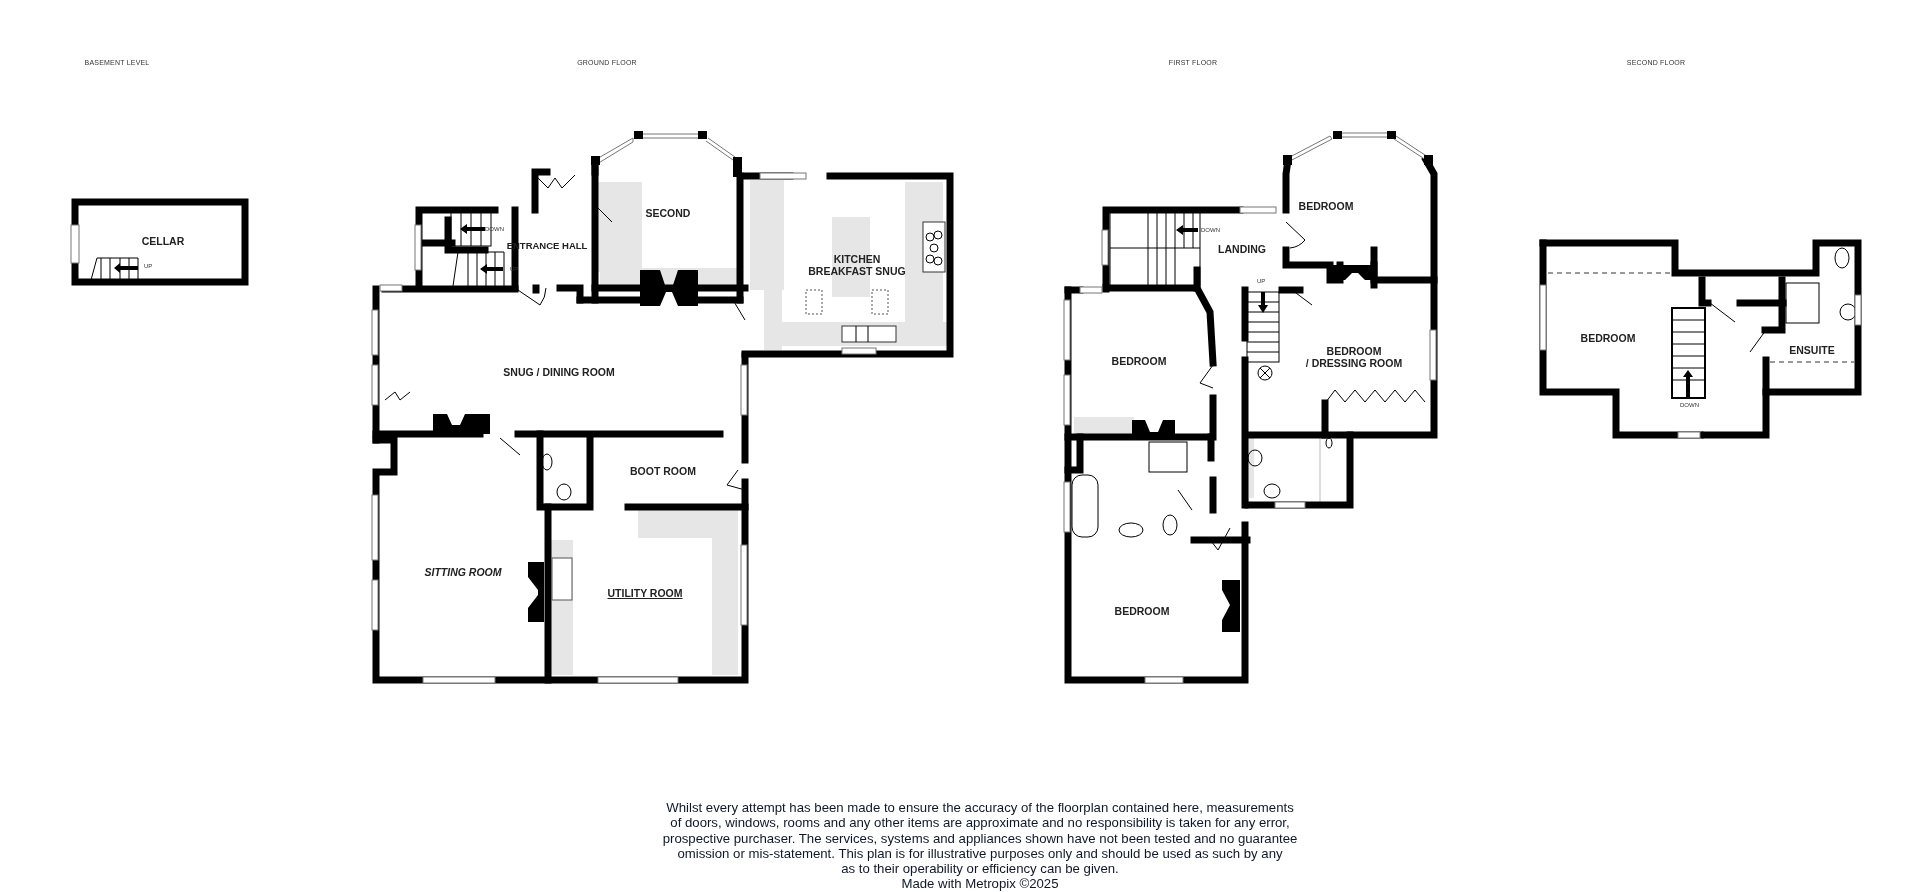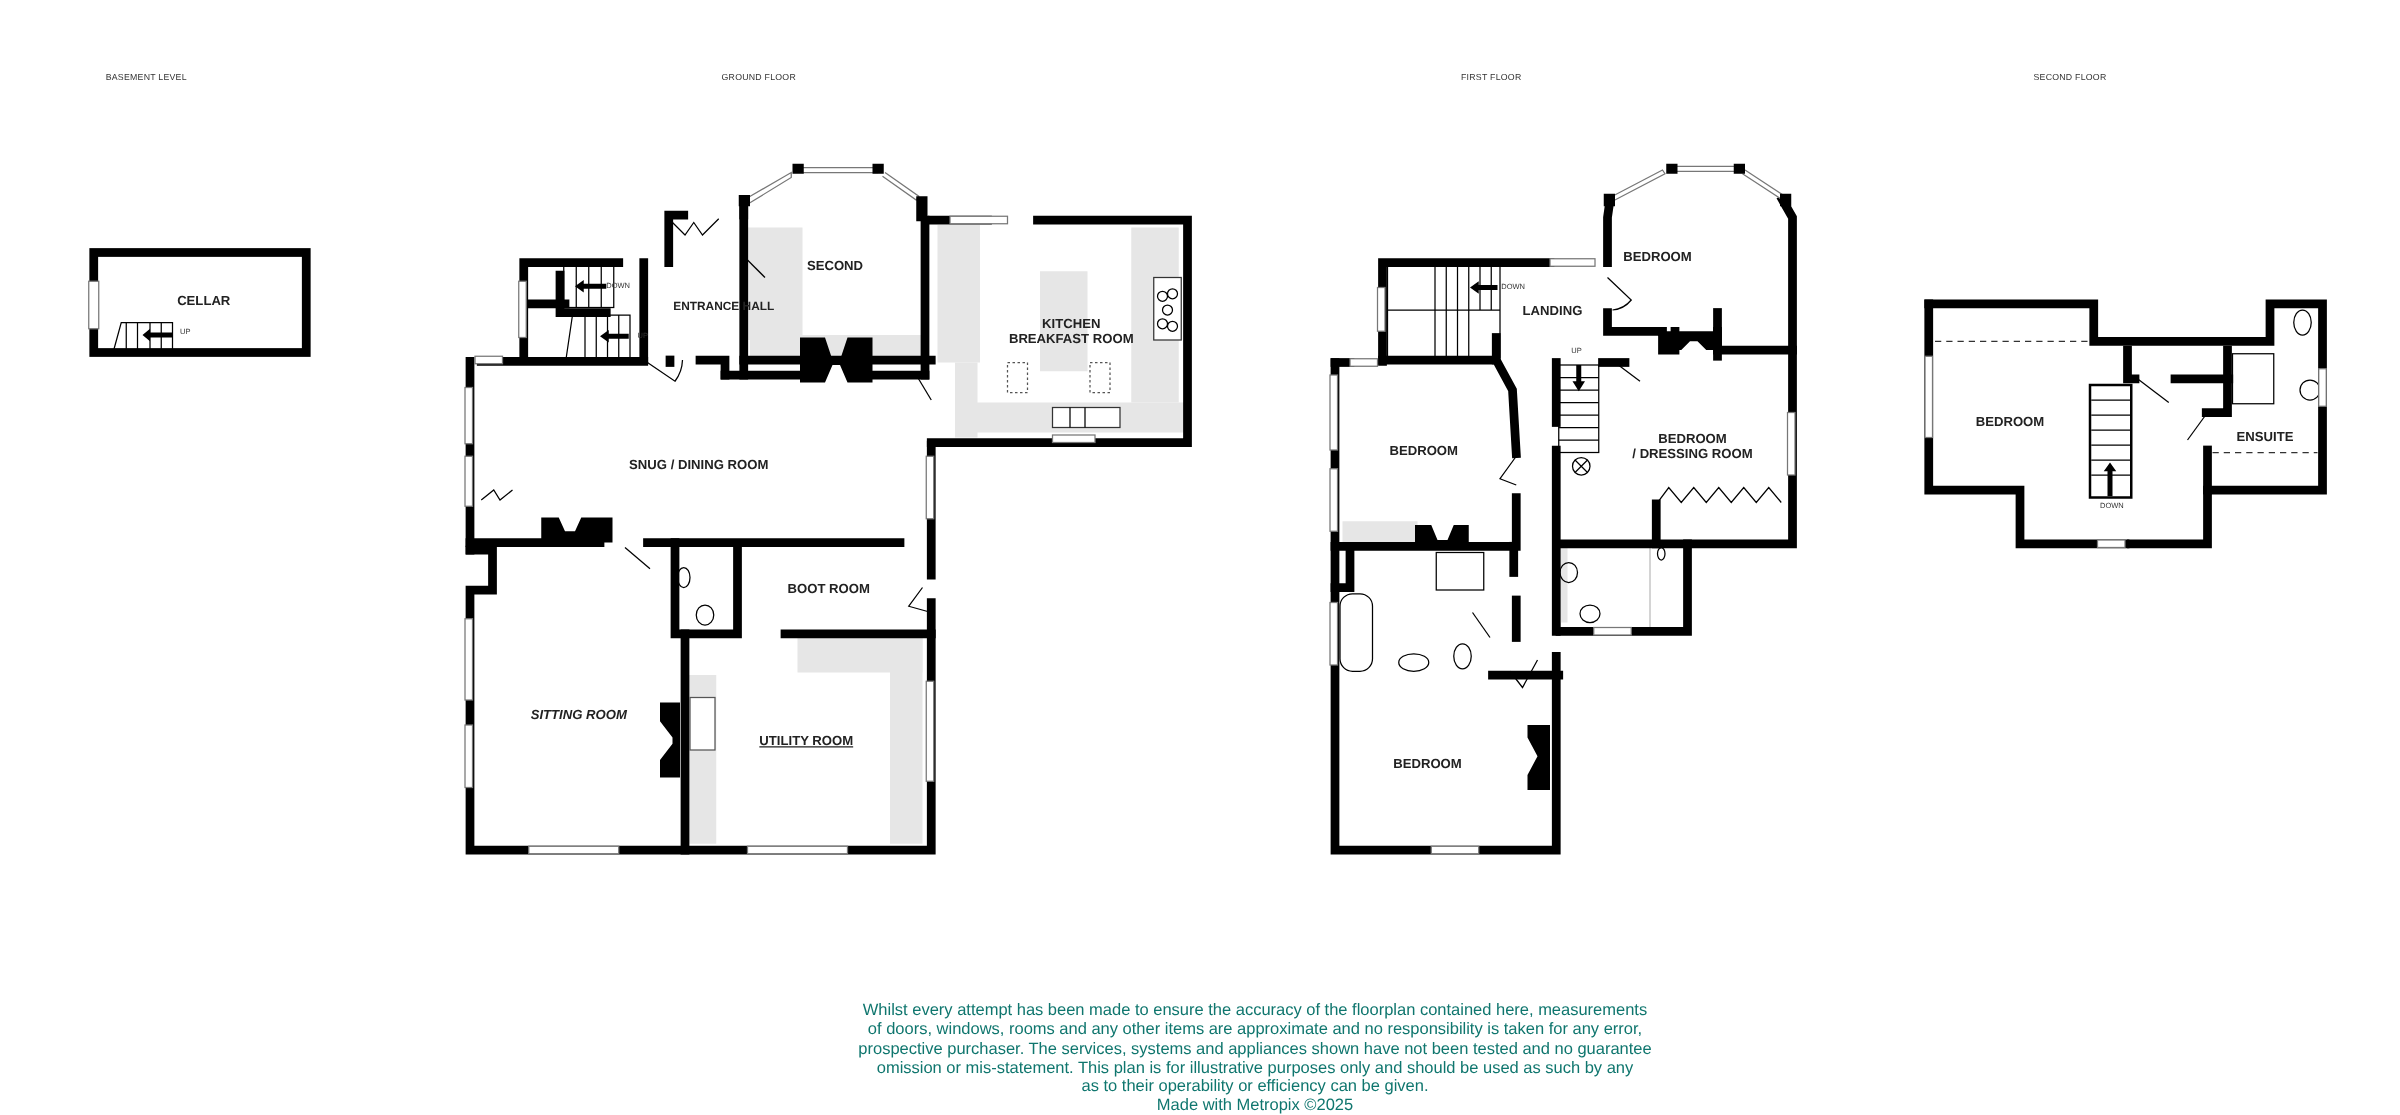--- a/index.html
+++ b/index.html
@@ -8,22 +8,22 @@
   #plan { position: absolute; left: 0; top: 0; width: 1920px; height: 892px; }
   .wall { fill: #000; }
   .wallline { stroke: #000; stroke-width: 7; fill: none; stroke-linecap: square; }
   .thin { stroke: #000; stroke-width: 1; fill: none; }
   .win { fill: #fff; stroke: #777; stroke-width: 1; }
   .unit { fill: #e6e6e6; }
   .hidden-line { stroke: #333; stroke-width: 1; stroke-dasharray: 5 4; fill: none; }
   .floor-label { position: absolute; font-size: 7px; color: #333; letter-spacing: 0.2px; white-space: nowrap; transform: translateX(-50%); }
   .room-label { position: absolute; font-size: 10.5px; font-weight: bold; color: #222; text-align: center; white-space: nowrap; transform: translate(-50%, -50%); line-height: 12px; }
   .stair-label { position: absolute; font-size: 6px; color: #333; white-space: nowrap; }
-  .disclaimer { position: absolute; left: 684px; top: 800px; width: 640px; text-align: center;
-                font-size: 13.2px; line-height: 15.3px; color: #0f766e; }
+  .disclaimer { position: absolute; left: 660px; top: 800px; width: 640px; text-align: center;
+                font-size: 13.2px; line-height: 15.3px; color: #0f172a; }
   .disclaimer div { white-space: nowrap; }
 </style>
 </head>
 <body>
 
 <svg id="plan" viewBox="0 0 1920 892" xmlns="http://www.w3.org/2000/svg">
 
   <g>
     <rect x="75" y="202" width="170" height="80" class="wallline"></rect>
     <rect x="71" y="225" width="8" height="38" class="win"></rect>
@@ -264,25 +264,25 @@
 </svg>
 
 <div class="floor-label" style="left:117px; top:59px;">BASEMENT LEVEL</div>
 <div class="floor-label" style="left:607px; top:59px;">GROUND FLOOR</div>
 <div class="floor-label" style="left:1193px; top:59px;">FIRST FLOOR</div>
 <div class="floor-label" style="left:1656px; top:59px;">SECOND FLOOR</div>
 
 <div class="room-label" style="left:163px; top:241px;">CELLAR</div>
 <div class="stair-label" style="left:144px; top:263px;">UP</div>
 
-<div class="room-label" style="left:547px; top:246px; font-size:9.5px;margin-left:32px;">ENTRANCE HALL</div>
+<div class="room-label" style="left:547px; top:246px; font-size:9.5px;">ENTRANCE HALL</div>
 <div class="room-label" style="left:668px; top:213px;">SECOND</div>
 <div class="room-label" style="left:845px; top:265px;margin-left:12px;">
   <div>KITCHEN</div>
-  <div>BREAKFAST ROOM</div>
+  <div>BREAKFAST SNUG</div>
 </div>
 <div class="room-label" style="left:559px; top:372px;">SNUG / DINING ROOM</div>
 <div class="room-label" style="left:663px; top:471px;">BOOT ROOM</div>
 <div class="room-label" style="left:463px; top:572px;font-style:italic;">SITTING ROOM</div>
 <div class="room-label" style="left:645px; top:593px;text-decoration:underline;">UTILITY ROOM</div>
 <div class="stair-label" style="left:485px; top:226px;">DOWN</div>
 <div class="stair-label" style="left:510px; top:266px;">UP</div>
 
 <div class="room-label" style="left:1139px; top:361px;">BEDROOM</div>
 <div class="room-label" style="left:1242px; top:249px;">LANDING</div>

